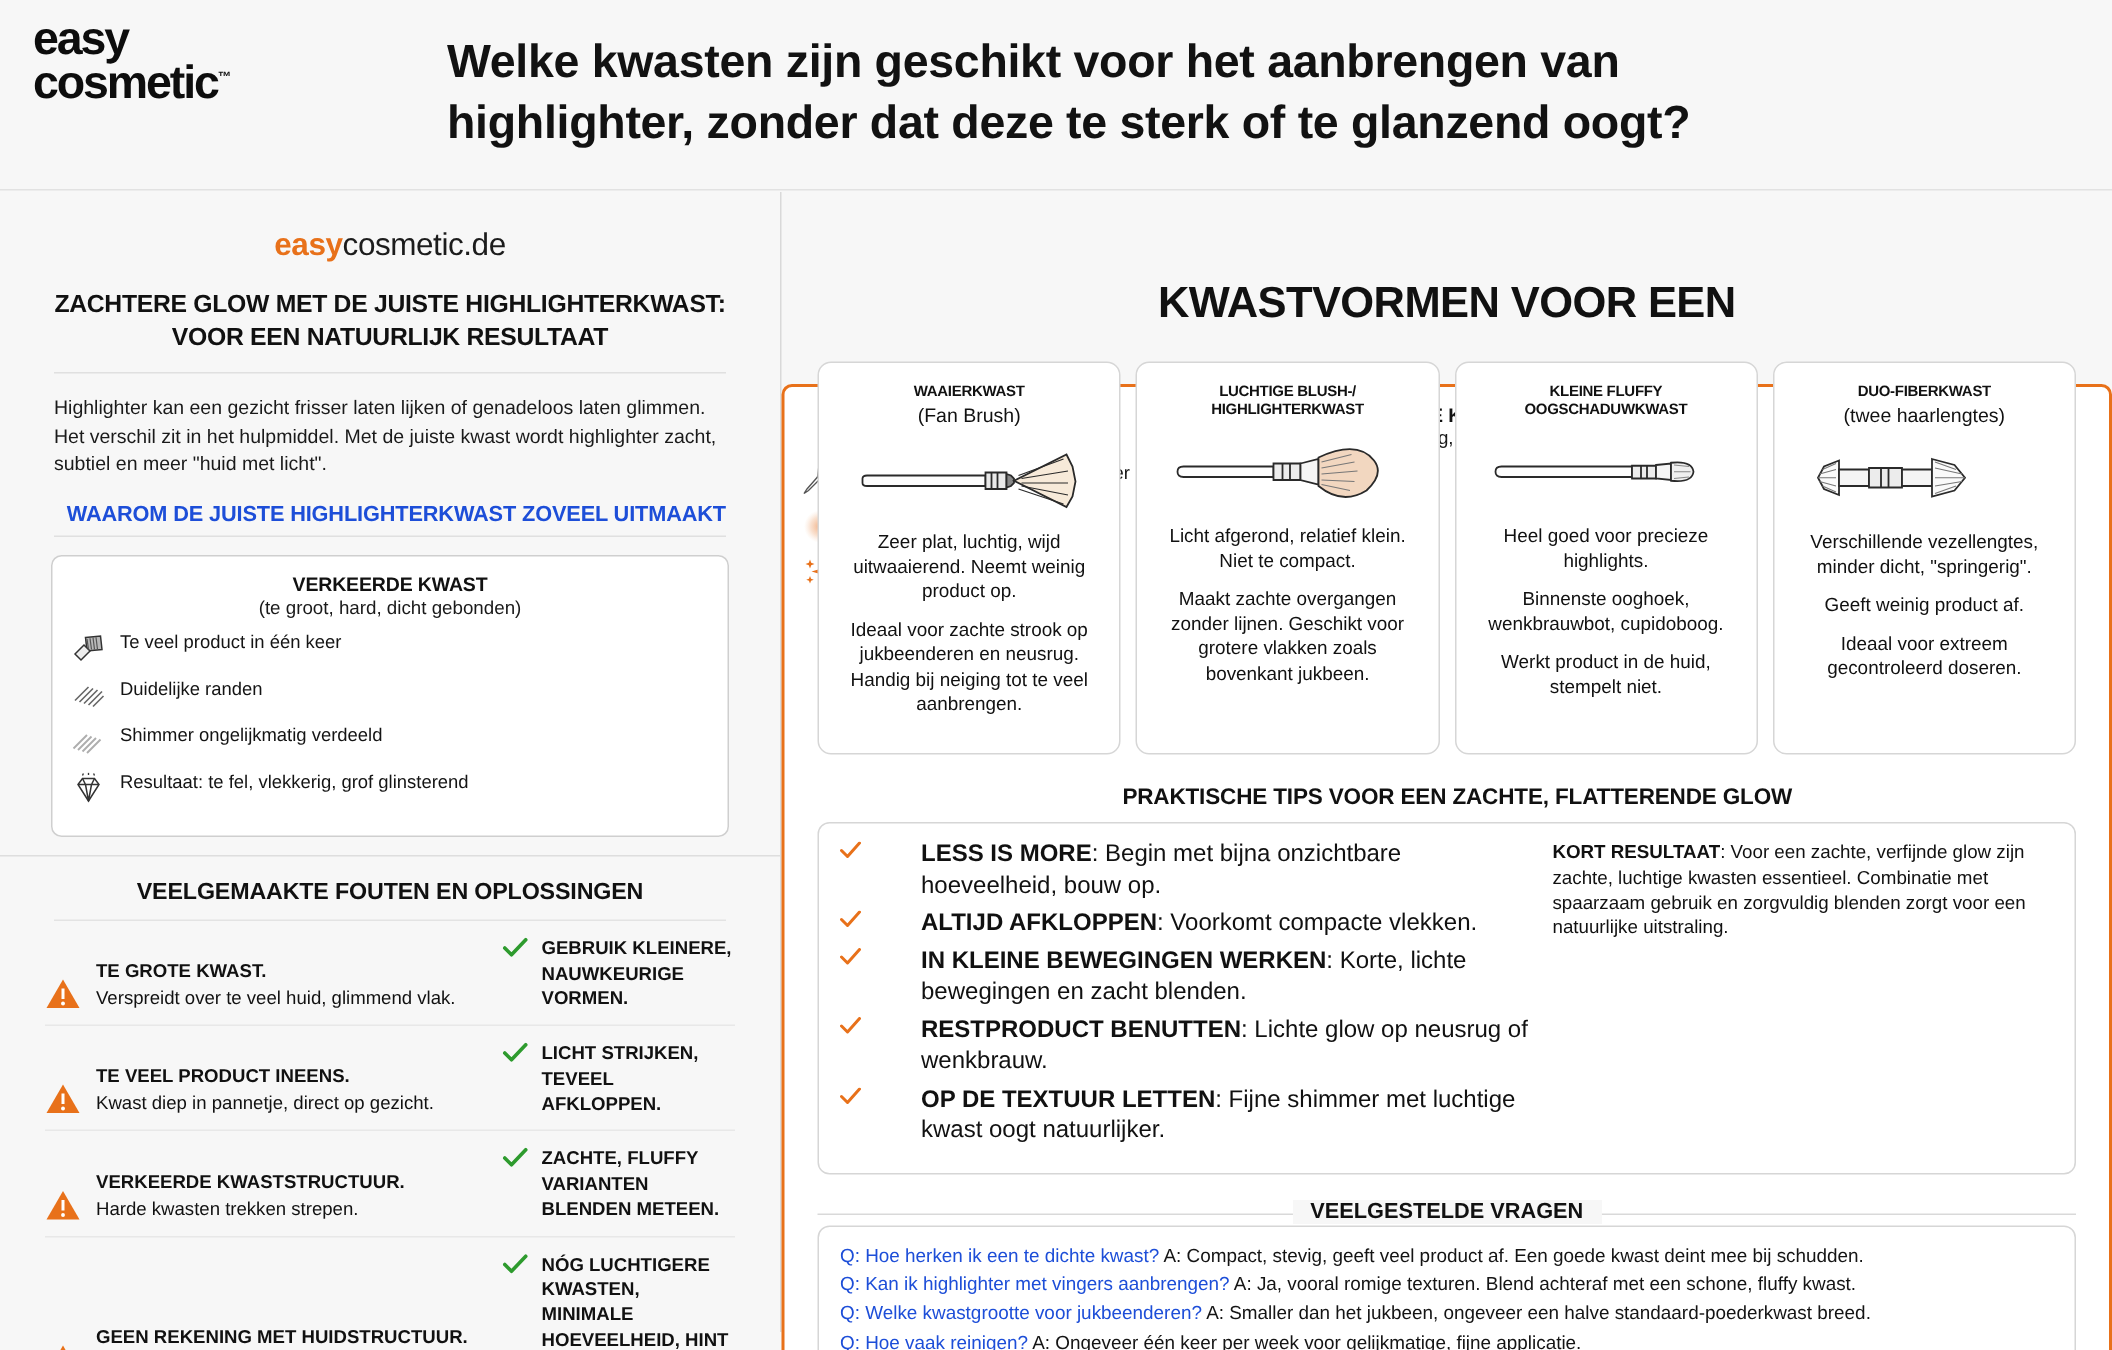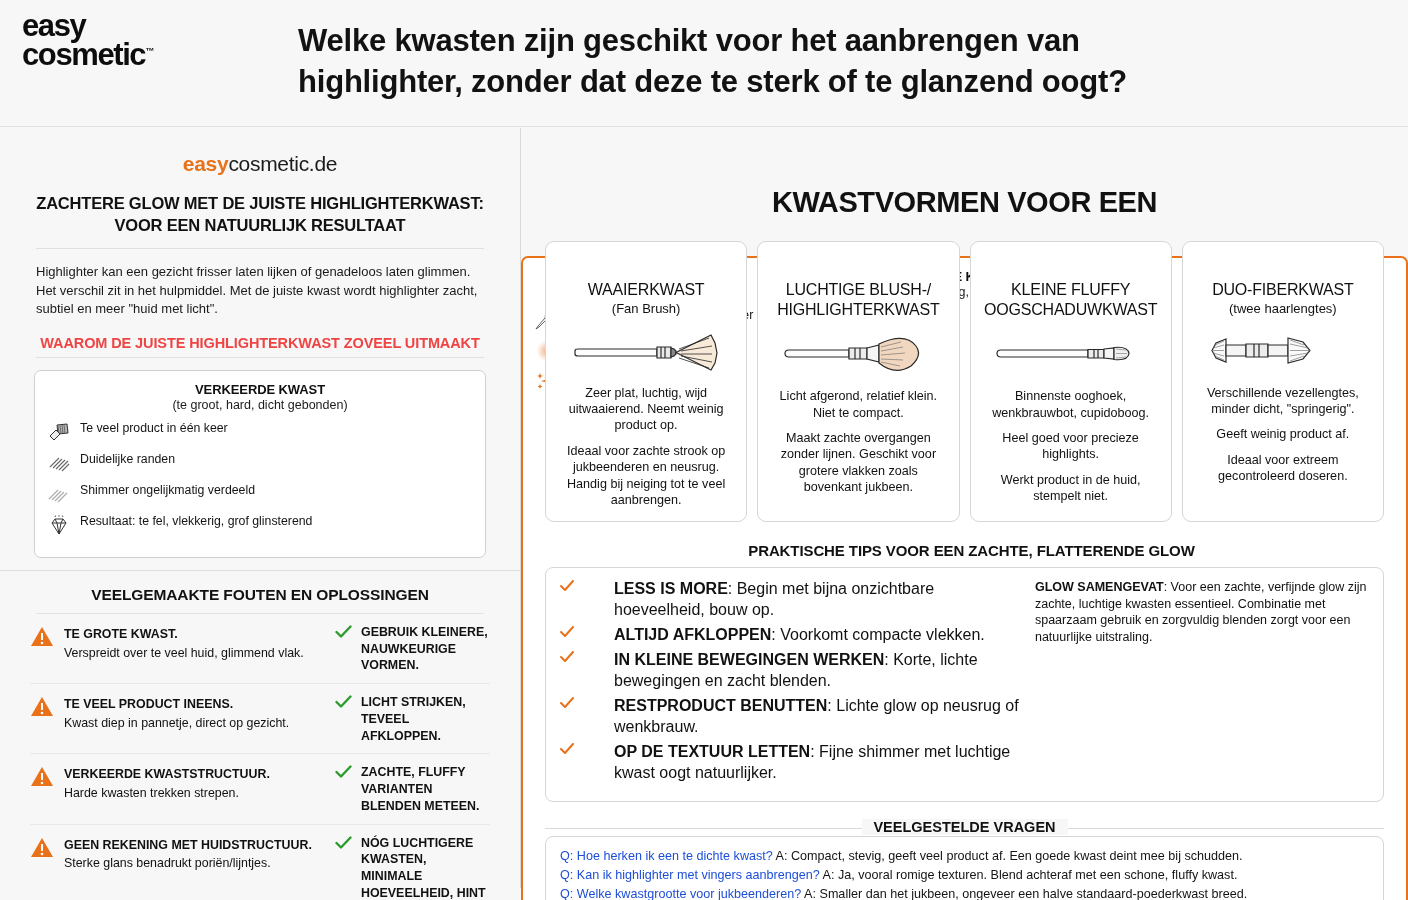--- a/index.html
+++ b/index.html
@@ -35,22 +35,22 @@
   .brandline { text-align:center; font-size:21px; margin-top:24px; letter-spacing:-0.3px;}
   .brandline .b-easy { color:#e8711a; font-weight:bold; }
   .brandline .b-rest { color:#1c1c1c; }
   .l-title {
     text-align:center; font-weight:bold; font-size:16.5px; line-height:1.34;
     margin:16px 36px 0 36px; letter-spacing:-0.2px; color:#111;
   }
   .l-rule { margin:12px 36px 0 36px; height:1px; background:#e0e0e0; }
   .l-para { margin:14px 36px 0 36px; font-size:13px; line-height:1.43; color:#1a1a1a; }
   .l-sub {
-    margin:16px 36px 0 36px; text-align:center; font-weight:bold;
-    font-size:14.5px; color:#ef4444; letter-spacing:-0.1px;
+    margin:16px 36px 0 36px; text-align:right; font-weight:bold;
+    font-size:14.5px; color:#1d4ed8; letter-spacing:-0.1px;
   }
   .l-sub-rule { margin:6px 36px 0 36px; height:1px; background:#e0e0e0; }
 
   .cmp-wrap { display:flex; gap:15px; margin:12px 34px 0 34px; }
   .cmp {
     flex:1; background:#fff; border:1px solid #cfcfcf; border-radius:7px;
     padding:11px 11px 12px 11px; min-height:175px;
   }
   .cmp.right { border:2px solid #e8711a; }
   .cmp-h { text-align:center; font-weight:bold; font-size:13px; letter-spacing:-0.1px; }
@@ -59,40 +59,40 @@
   .cmp-row { display:flex; align-items:flex-start; gap:8px; margin-bottom:7px; }
   .cmp-ico { width:26px; min-width:26px; height:24px; display:flex; align-items:center; justify-content:center; }
   .cmp-txt { font-size:12.3px; line-height:1.25; color:#141414; }
 
   
   .mistakes { position:absolute; left:0; top:572px; width:520px; }
   .mist-title { text-align:center; font-weight:bold; font-size:15.5px; margin-top:14px; letter-spacing:-0.1px;}
   .mist-rule { margin:9px 36px 0 36px; height:1px; background:#e3e3e3; }
   .mist-row { display:flex; margin:10px 30px 0 30px; padding-bottom:9px; border-bottom:1px solid #e8e8e8; }
   .mist-row:last-child { border-bottom:none; }
-  .mist-left { display:flex; gap:10px; width:305px; }
+  .mist-left { display:flex; gap:10px; width:305px;align-items:flex-end; }
   .warn-ico { width:24px; min-width:24px; padding-top:2px; }
   .mist-strong { font-weight:bold; font-size:12.4px; line-height:1.28; }
   .mist-desc { font-size:12.4px; line-height:1.3; }
   .mist-right { display:flex; gap:8px; flex:1; }
   .chk-green { width:18px; min-width:18px; padding-top:1px; }
   .sol-txt { font-weight:bold; font-size:12.4px; line-height:1.35; }
 
   
   .right { position:absolute; left:521px; top:128px; width:887px; height:760px; }
   .r-title { text-align:center; margin-top:58px; }
   .r-title .r1 { display:block; font-size:29px; font-weight:bold; letter-spacing:-0.4px; color:#111; }
   .r-title .r2 { display:block; font-size:29px; font-weight:bold; letter-spacing:-0.4px; color:#e8711a; margin-top:2px;}
 
   .cards { display:flex; gap:10px; margin:22px 24px 0 24px; }
   .card {
     flex:1; background:#fff; border:1px solid #d6d6d6; border-radius:9px;
     padding:14px 10px 12px 10px; text-align:center; min-height:262px;
   }
-  .card-h { font-weight:normal; font-size:16px; line-height:1.22; letter-spacing:-0.2px;margin-top:24px; }
+  .card-h { font-weight:bold; font-size:10px; line-height:1.22; letter-spacing:-0.2px; }
   .card-sub { font-size:13px; margin-top:1px; }
   .card-art { height:52px; display:flex; align-items:center; justify-content:center; margin-top:8px; }
   .card-p { font-size:12.6px; line-height:1.31; margin-top:9px; }
 
   
   .tips-title { text-align:center; font-weight:bold; font-size:15px; margin-top:20px; letter-spacing:-0.1px;margin-left:14px;}
   .tips-box {
     margin:8px 24px 0 24px; background:#fff; border:1px solid #d6d6d6;
     border-radius:8px; padding:11px 14px 12px 14px; display:flex; gap:14px;
   }
@@ -410,22 +410,22 @@
               <path d="M5 20 Q1 20 1 23.5 Q1 27 5 27 L92 27 L92 20 Z" fill="#fdfdfd"></path>
               <path d="M92 19.5 L108 19.5 L108 28 L92 28 Z" fill="#ececec"></path>
               <line x1="98" y1="19.5" x2="98" y2="28"></line>
                 <line x1="102" y1="19.5" x2="102" y2="28"></line>
               <path d="M108 19 L118 18 L118 29 L108 28 Z" fill="#f5f5f5"></path>
               <path d="M118 17.5 Q132 16 133 23.5 Q132 31 118 29.5 Z" fill="#efefef"></path>
               <path d="M120 19 L130 20 M120 23.5 L131 23.5 M120 28 L130 27" stroke-width="0.7" stroke="#888"></path>
             </g>
           </svg>
         </div>
+        <div class="card-p">Heel goed voor precieze highlights.</div>
         <div class="card-p">Binnenste ooghoek, wenkbrauwbot, cupidoboog.</div>
-        <div class="card-p">Heel goed voor precieze highlights.</div>
         <div class="card-p">Werkt product in de huid, stempelt niet.</div>
       </div>
 
       <div class="card">
         <div class="card-h">DUO-FIBERKWAST</div>
         <div class="card-sub">(twee haarlengtes)</div>
         <div class="card-art">
           <svg width="150" height="46" viewBox="0 0 150 46">
             <g stroke="#2a2a2a" stroke-width="1.2" fill="none">
               <path d="M18 12 L8 16 L4 23.5 L8 31 L18 35 Z" fill="#fafafa"></path>
@@ -484,21 +484,21 @@
         <div class="tip-row">
           <span class="chk-or">
             <svg width="14" height="12" viewBox="0 0 14 12">
                 <path d="M1 6 L5 10 L13 1" stroke="#e8711a" stroke-width="2" fill="none" stroke-linecap="round" stroke-linejoin="round"></path>
               </svg>
           </span>
           <span class="tip-txt"><b>OP DE TEXTUUR LETTEN</b><span>: Fijne shimmer met luchtige kwast oogt natuurlijker.</span></span>
         </div>
       </div>
       <div class="tips-col-r">
-        <b>GLOW SAMENGEVAT</b><span>: Voor een zachte, verfijnde glow zijn zachte, luchtige kwasten essentieel. Combinatie met spaarzaam gebruik en zorgvuldig blenden zorgt voor een natuurlijke uitstraling.</span>
+        <b>KORT RESULTAAT</b><span>: Voor een zachte, verfijnde glow zijn zachte, luchtige kwasten essentieel. Combinatie met spaarzaam gebruik en zorgvuldig blenden zorgt voor een natuurlijke uitstraling.</span>
       </div>
     </div>
 
     <div class="faq-title-wrap">
       <div class="faq-line"></div>
       <div class="faq-title">VEELGESTELDE VRAGEN</div>
     </div>
     <div class="faq-box">
       <div class="faq-row">
         <span class="faq-q">Q: Hoe herken ik een te dichte kwast?</span><span class="faq-a"> A: Compact, stevig, geeft veel product af. Een goede kwast deint mee bij schudden.</span>

